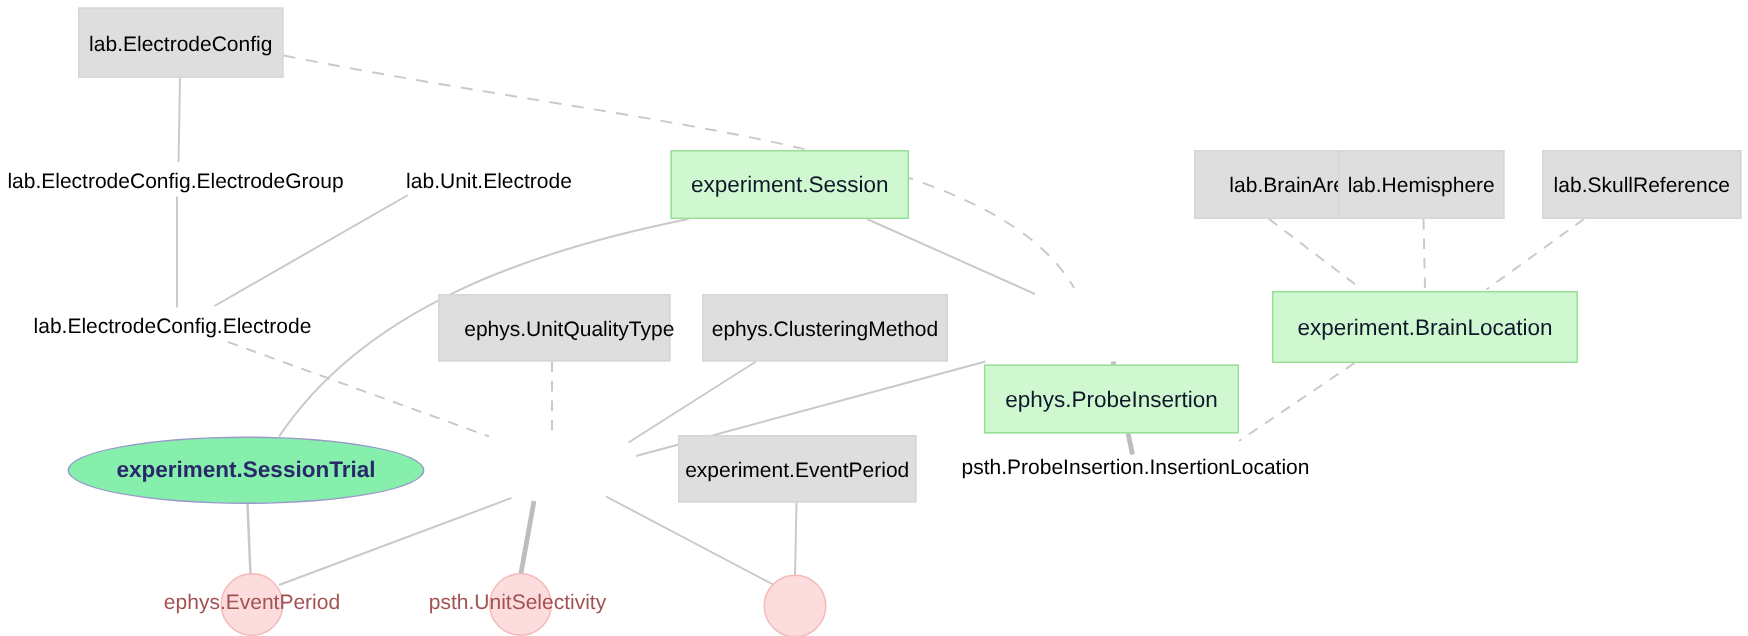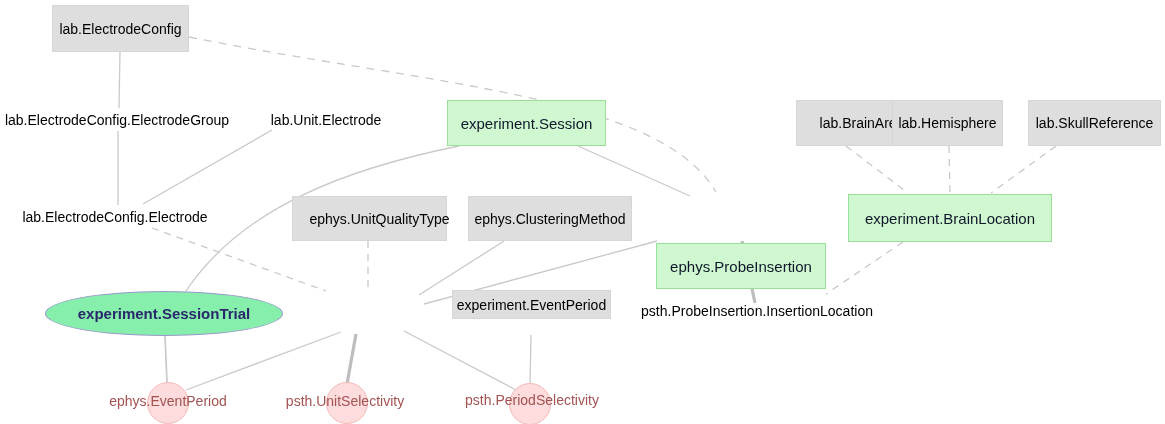--- a/index.html
+++ b/index.html
@@ -92,21 +92,21 @@
     </div>
   <div class="node rect-gray" style="left:892px;top:100px;width:111px;height:46px;">
       <span>lab.Hemisphere</span>
     </div>
   <div class="node rect-gray" style="left:292px;top:196px;width:155px;height:45px;padding-left:20px;">
       <span>ephys.UnitQualityType</span>
     </div>
   <div class="node rect-gray" style="left:468px;top:196px;width:164px;height:45px;">
       <span>ephys.ClusteringMethod</span>
     </div>
-  <div class="node rect-gray" style="left:452px;top:290px;width:159px;height:29px;">
+  <div class="node rect-gray" style="left:452px;top:290px;width:159px;height:45px;">
       <span>experiment.EventPeriod</span>
     </div>
 
   <div class="node rect-green" style="left:447px;top:100px;width:159px;height:46px;">
       <span>experiment.Session</span>
     </div>
   <div class="node rect-green" style="left:656px;top:195px;width:170px;height:46px;margin-top:48px;">
       <span>ephys.ProbeInsertion</span>
     </div>
   <div class="node rect-green" style="left:848px;top:194px;width:204px;height:48px;">
@@ -120,15 +120,14 @@
 
   <div class="ellipse" style="left:45px;top:291px;width:238px;height:45px;">
       <span>experiment.SessionTrial</span>
     </div>
 
   <div class="computed-circle" style="left:147px;top:382px;"></div>
   <span class="computed-label" style="left:168px;top:401px;">ephys.EventPeriod</span>
   <div class="computed-circle" style="left:326px;top:382px;"></div>
   <span class="computed-label" style="left:345px;top:401px;">psth.UnitSelectivity</span>
   <div class="computed-circle" style="left:509px;top:383px;"></div>
-  <span class="computed-label" style="left:532px;top:400px;">psth.PeriodSelectivity</span>
 
 </div>
 
 </body></html>

